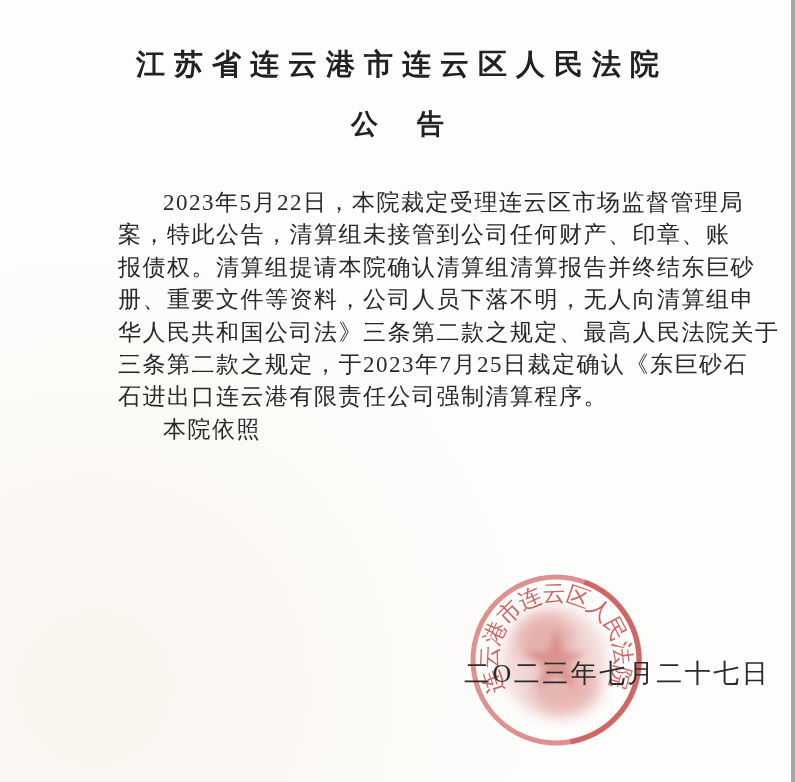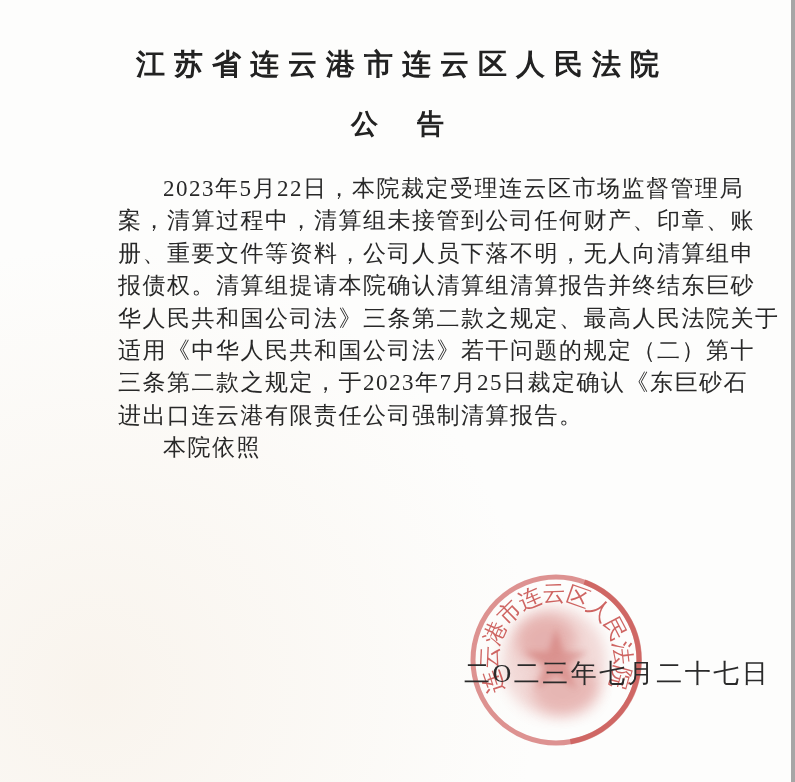--- a/index.html
+++ b/index.html
@@ -40,21 +40,21 @@
     text-align: center;
     font-size: 27px;
     font-weight: bold;
     letter-spacing: 6px;
     padding-left: 6px;
     box-sizing: border-box;
     color: #222222;
   }
   .body-text {
     position: absolute;
-    top: 173px;
+    top: 187px;
     left: 118px;
     width: 648px;
   }
   .body-text .line {
     font-size: 23px;
     line-height: 32.4px;
     letter-spacing: 1.5px;
     white-space: nowrap;
     color: #282828;
   }
@@ -95,27 +95,26 @@
 <body>
 
 <div class="page">
 
   <h1 class="court-name">江苏省连云港市连云区人民法院</h1>
 
   <h2 class="doc-title">公　告</h2>
 
   <div class="body-text">
       <div class="line">2023年5月22日，本院裁定受理连云区市场监督管理局</div>
-      <div class="line">案，清算过程中，清算组未接管到公司任何财产、印章、账</div>
+      <div class="line">案，特此公告，清算组未接管到公司任何财产、印章、账</div>
+      <div class="line">报债权。清算组提请本院确认清算组清算报告并终结东巨砂</div>
       <div class="line">册、重要文件等资料，公司人员下落不明，无人向清算组申</div>
-      <div class="line">报债权。清算组提请本院确认清算组清算报告并终结东巨砂</div>
       <div class="line">华人民共和国公司法》三条第二款之规定、最高人民法院关于</div>
-      <div class="line">适用《中华人民共和国公司法》若干问题的规定（二）第十</div>
       <div class="line">三条第二款之规定，于2023年7月25日裁定确认《东巨砂石</div>
-      <div class="line">进出口连云港有限责任公司强制清算报告。</div>
+      <div class="line">石进出口连云港有限责任公司强制清算程序。</div>
       <div class="line">本院依照</div>
     </div>
 
   <div class="seal">
     <svg width="180" height="180" viewBox="0 0 180 180">
       <defs>
         <filter id="sealblur" x="-40%" y="-40%" width="180%" height="180%">
           <feGaussianBlur stdDeviation="7"></feGaussianBlur>
         </filter>
         <filter id="softblur" x="-40%" y="-40%" width="180%" height="180%">

